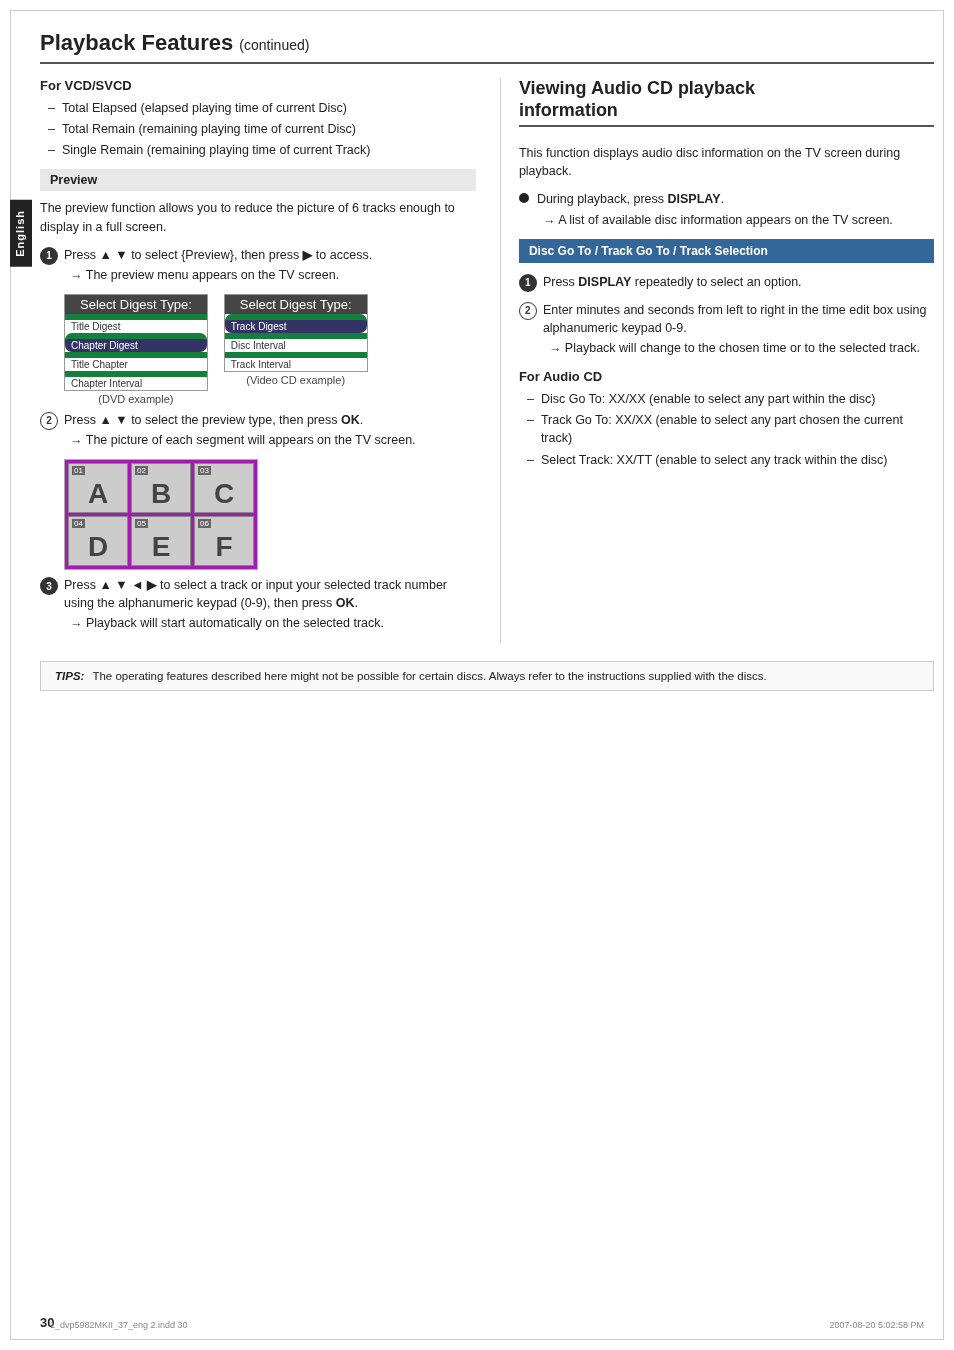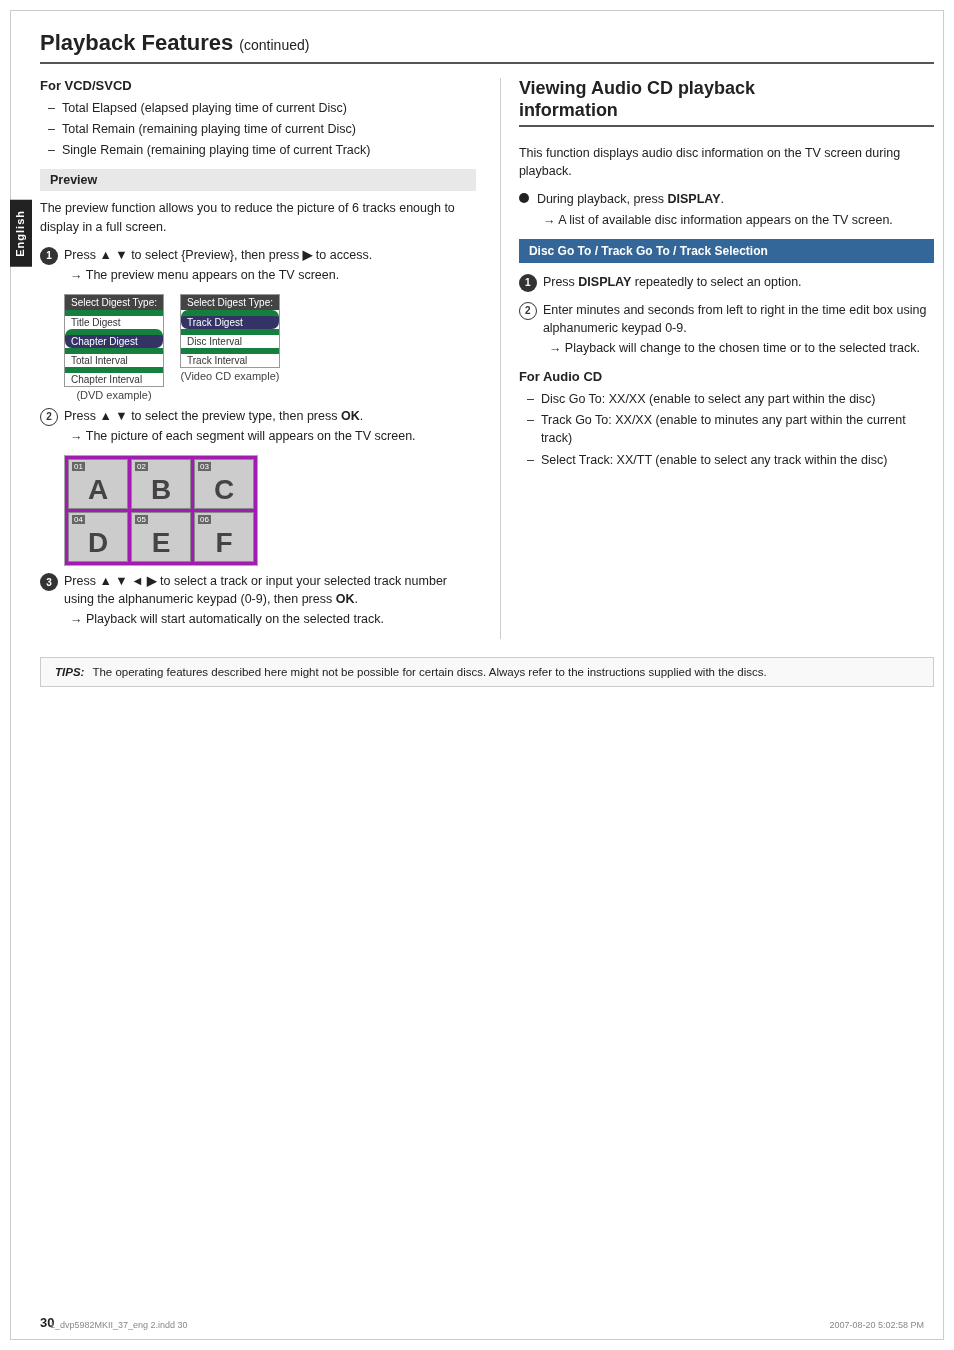--- a/index.html
+++ b/index.html
@@ -167,22 +167,22 @@
 
     .digest-table {
       border: 1px solid #999;
       font-size: 10px;
       min-width: 100px;
     }
 
     .digest-table .dt-header {
       background: #444;
       color: #fff;
-      padding: 2px 6px;
-      font-size: 10px;
+      padding: 2px 15px;
+      font-size: 13px;
     }
 
     .digest-table .dt-row {
       padding: 1px 6px;
       border-top: 6px solid #15803d;
       color: #333;
     }
 
     .digest-table .dt-row.selected {
       background: #336;
@@ -365,21 +365,21 @@
           <p class="arrow-note">The preview menu appears on the TV screen.</p>
         </div>
       </div>
 
       <div class="digest-tables">
         <div>
           <div class="digest-table">
             <div class="dt-header">Select Digest Type:</div>
             <div class="dt-row">Title Digest</div>
             <div class="dt-row selected">Chapter Digest</div>
-            <div class="dt-row">Total Interval</div>
+            <div class="dt-row">Title Chapter</div>
             <div class="dt-row">Chapter Interval</div>
           </div>
           <div class="digest-label">(DVD example)</div>
         </div>
         <div>
           <div class="digest-table">
             <div class="dt-header">Select Digest Type:</div>
             <div class="dt-row selected">Track Digest</div>
             <div class="dt-row">Disc Interval</div>
             <div class="dt-row">Track Interval</div>
@@ -464,21 +464,21 @@
         <div class="step-number white-circle">2</div>
         <div class="step-content">
           <p>Enter minutes and seconds from left to right in the time edit box using alphanumeric keypad 0-9.</p>
           <p class="arrow-note">Playback will change to the chosen time or to the selected track.</p>
         </div>
       </div>
 
       <div class="section-heading" style="margin-top:10px;">For Audio CD</div>
       <ul class="bullet-list">
         <li>Disc Go To: XX/XX (enable to select any part within the disc)</li>
-        <li>Track Go To: XX/XX (enable to minutes any part within the current track)</li>
+        <li>Track Go To: XX/XX (enable to select any part chosen the current track)</li>
         <li>Select Track: XX/TT (enable to select any track within the disc)</li>
       </ul>
 
     </div>
 
   </div>
 
   <div class="tips-box">
     <span class="tips-label">TIPS:</span>
     <span>The operating features described here might not be possible for certain discs. Always refer to the instructions supplied with the discs.</span>

